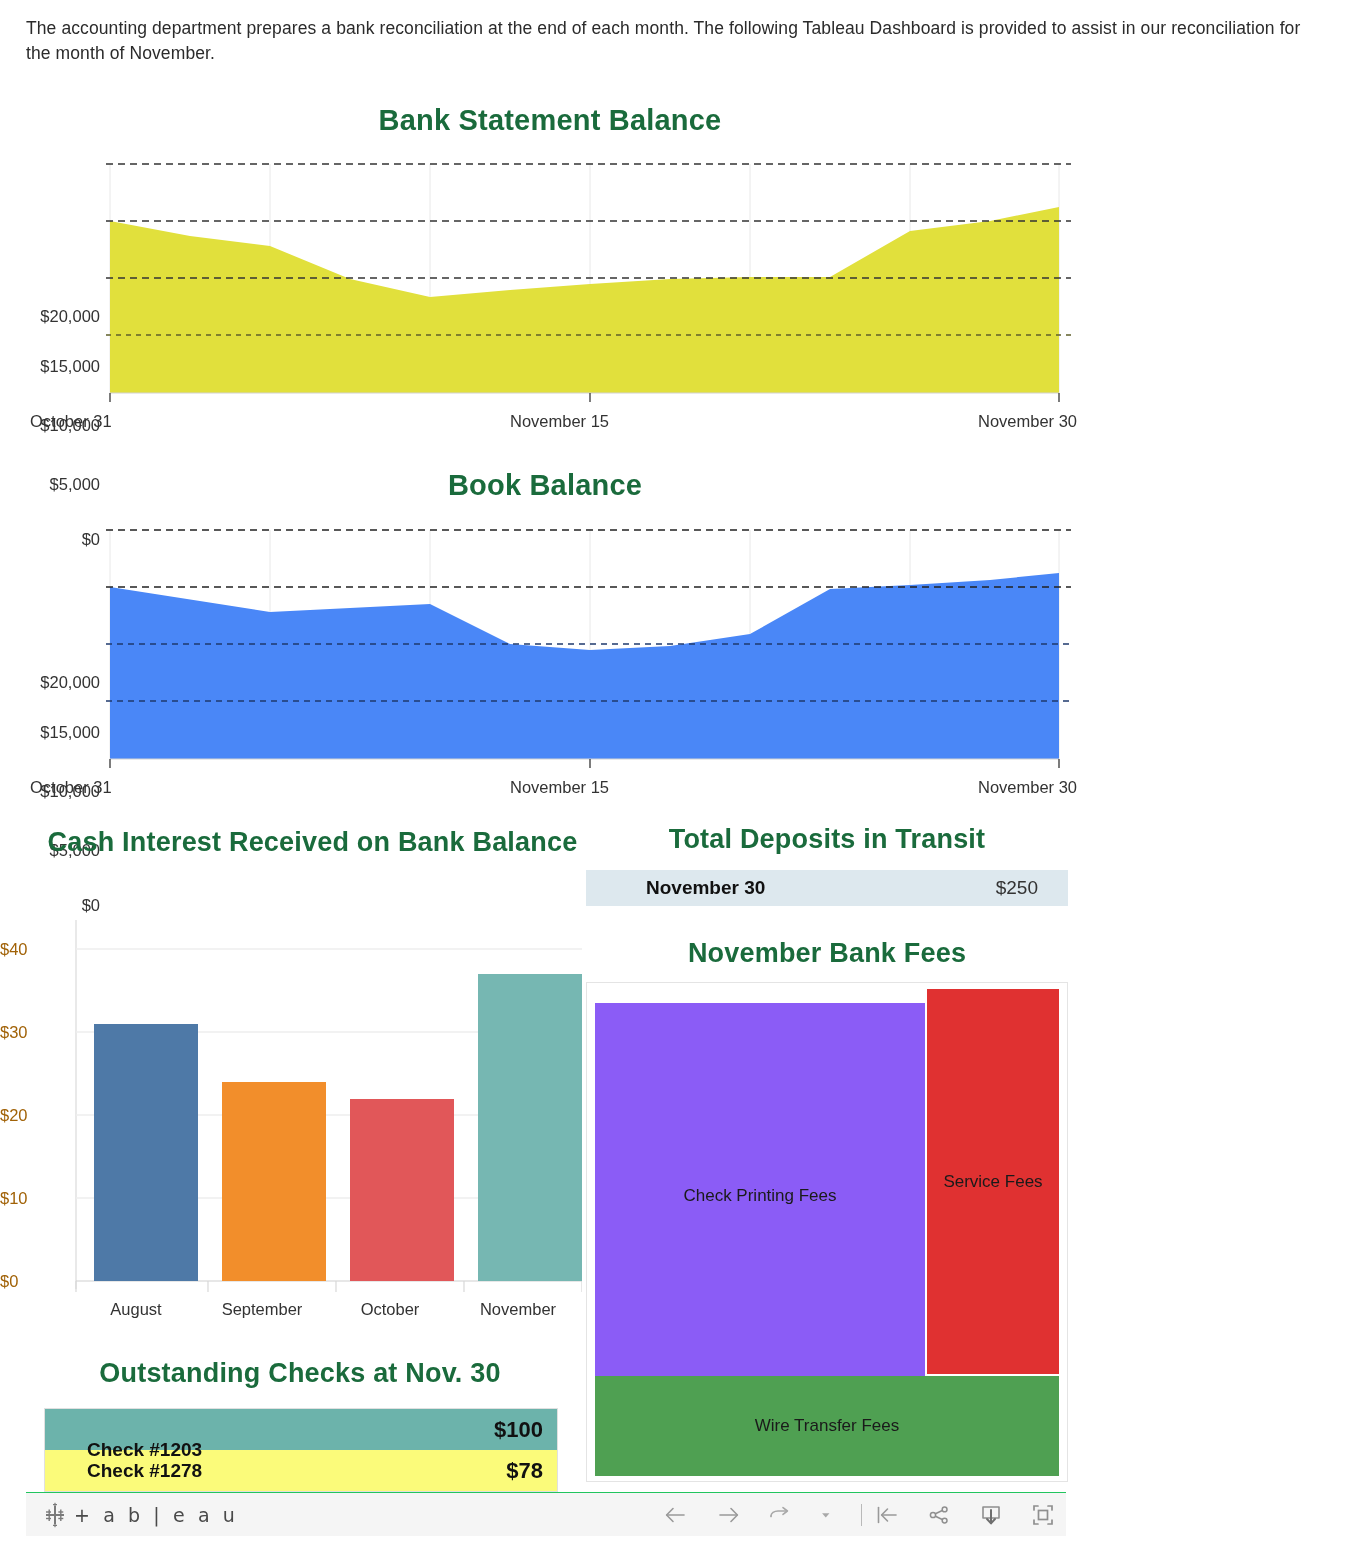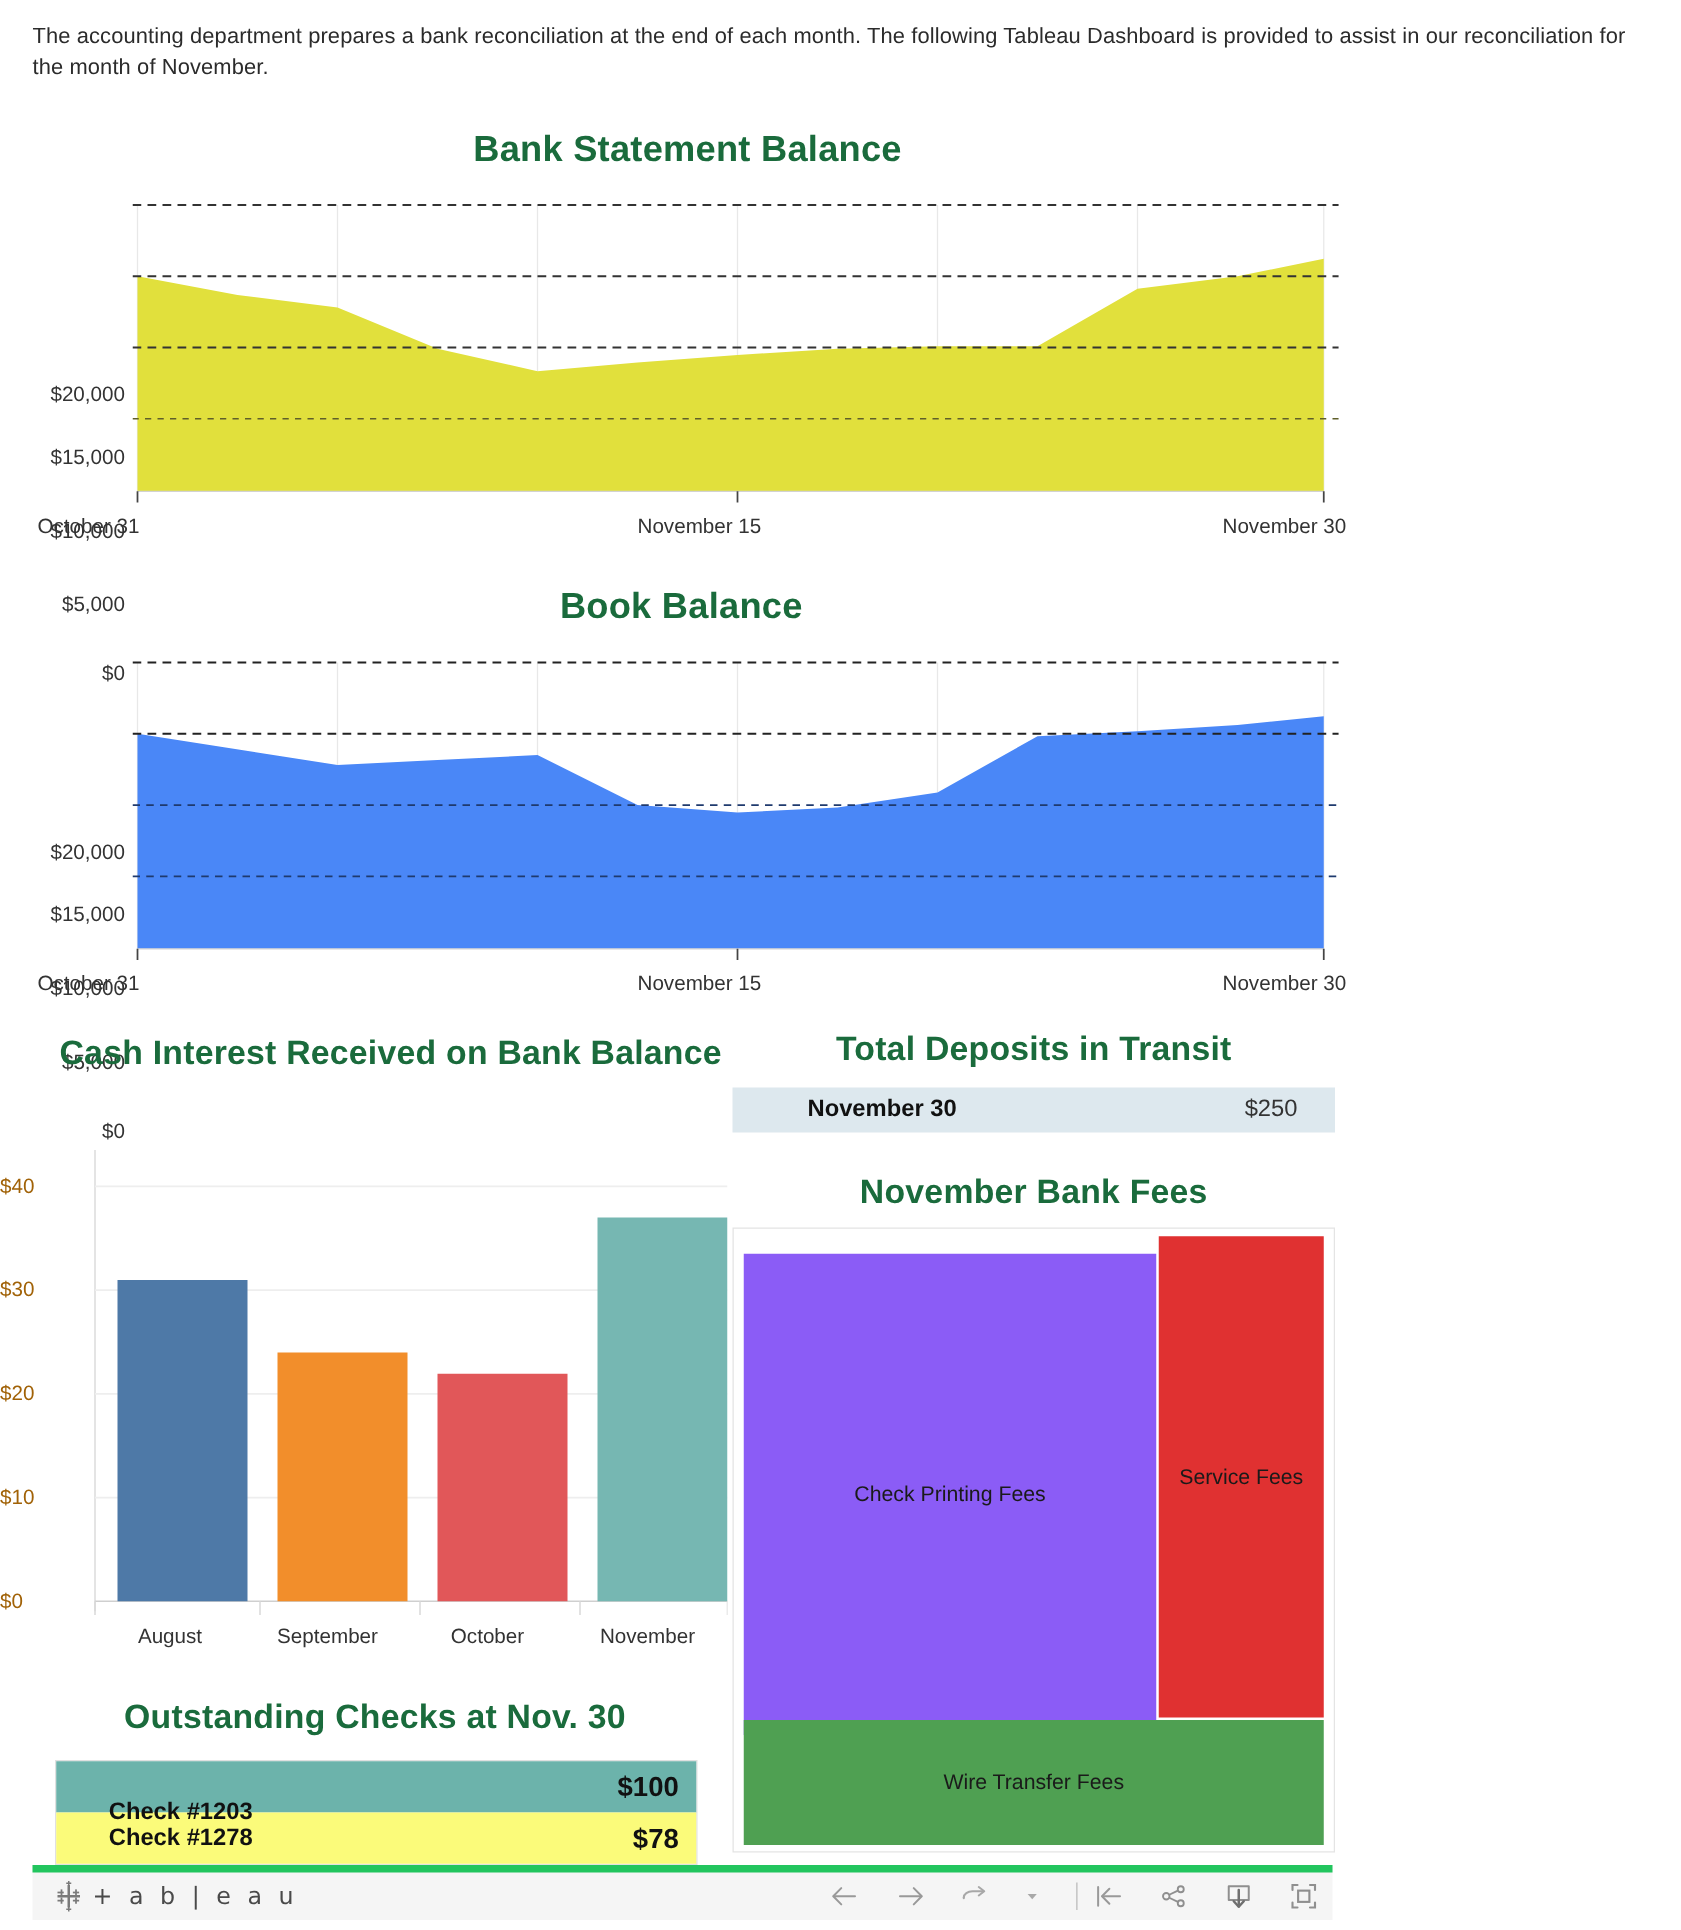--- a/index.html
+++ b/index.html
@@ -90,21 +90,21 @@
   }
 
   
   .tabbar {
     position: absolute;
     left: 26px;
     top: 1492px;
     width: 1040px;
     height: 44px;
     background: #f5f5f5;
-    border-top: 6px solid #22c55e;
+    border-top: 1px solid #22c55e;
     display: flex;
     align-items: center;
   }
   .tabbar-logo {
     display: flex;
     align-items: center;
     margin-left: 16px;
     gap: 6px;
   }
   .tabbar-wordmark {

